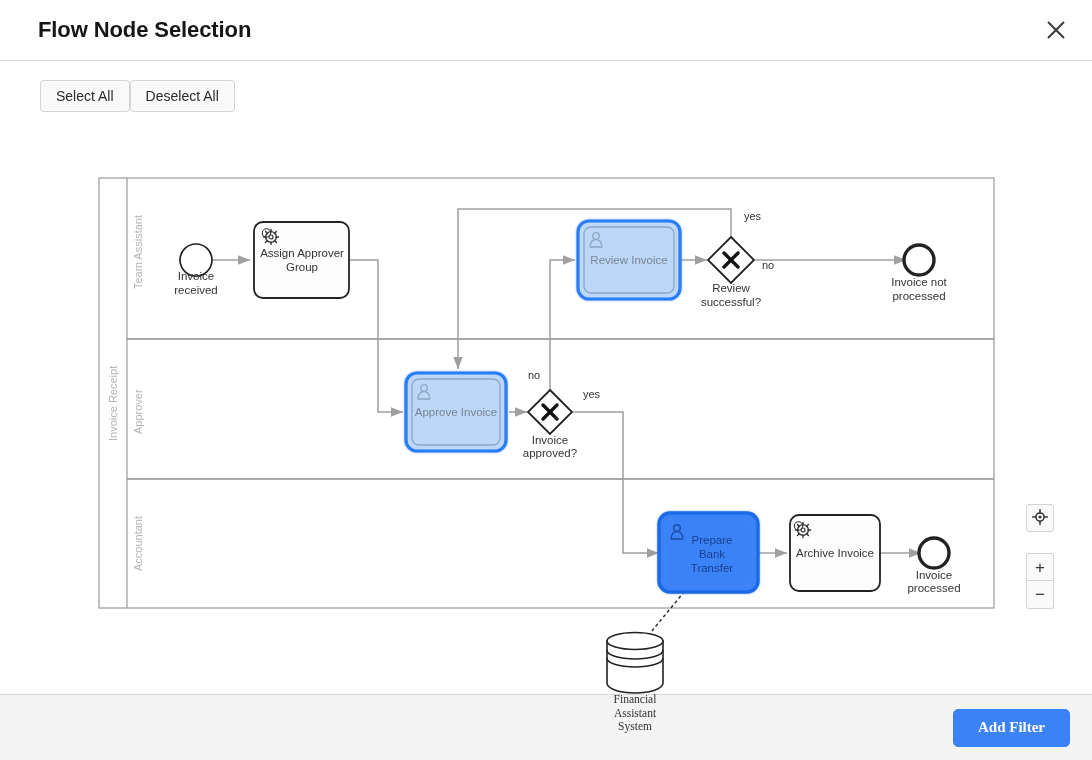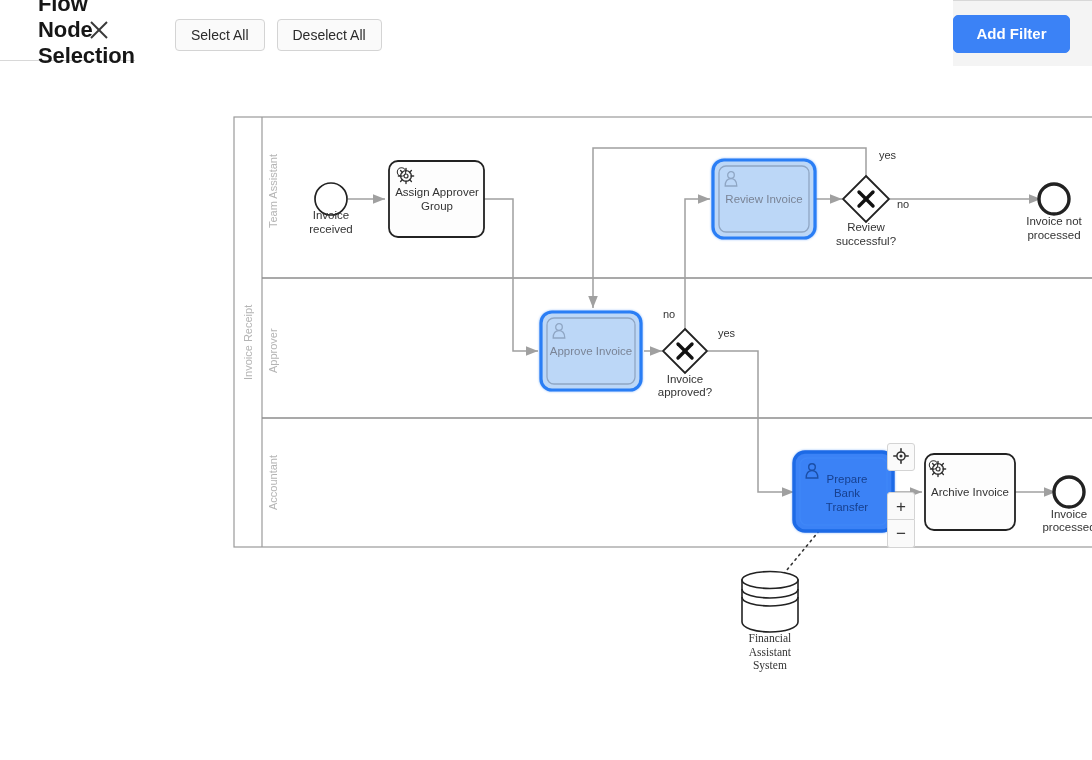--- a/index.html
+++ b/index.html
@@ -9,21 +9,21 @@
     width: 1092px; height: 760px;
     background: #ffffff;
     font-family: "Liberation Sans", sans-serif;
     overflow: hidden;
   }
   .modal {
     position: relative;
     width: 1092px; height: 760px;
     background: #ffffff;
     display: flex;
-    flex-direction: row;
+    flex-direction: column;
   }
 
   
   .modal-header {
     position: relative;
     height: 61px;
     flex: 0 0 61px;
     border-bottom: 1px solid #d8d8d8;
     display: flex;
     align-items: center;
@@ -51,21 +51,20 @@
   .modal-body {
     position: relative;
     flex: 1 1 auto;
     background: #ffffff;
   }
 
   .toolbar {
     position: absolute;
     left: 40px; top: 19px;
     display: flex;
-    gap: 12px;
   }
   .tool-btn {
     height: 32px;
     padding: 0 15px;
     background: #fafafa;
     border: 1px solid #d4d4d4;
     border-radius: 4px;
     font-family: "Liberation Sans", sans-serif;
     font-size: 14px;
     color: #2b2b2b;
@@ -134,21 +133,21 @@
     color: #2b2b2b;
     cursor: pointer;
   }
   .btn-primary {
     height: 38px;
     min-width: 117px;
     padding: 0 20px;
     background: #3b82f6;
     border: 1px solid #3b82f6;
     border-radius: 5px;
-    font-family: Liberation Sans, sans-serif;
+    font-family: Liberation Serif, serif;
     font-size: 15px;
     font-weight: bold;
     color: #ffffff;
     cursor: pointer;
   }
 
   
   text { font-family: "Liberation Sans", sans-serif; }
   .lane-label { font-size: 11px; fill: #b4b4b4; }
   .node-label { font-size: 11.5px; fill: #333333; }

